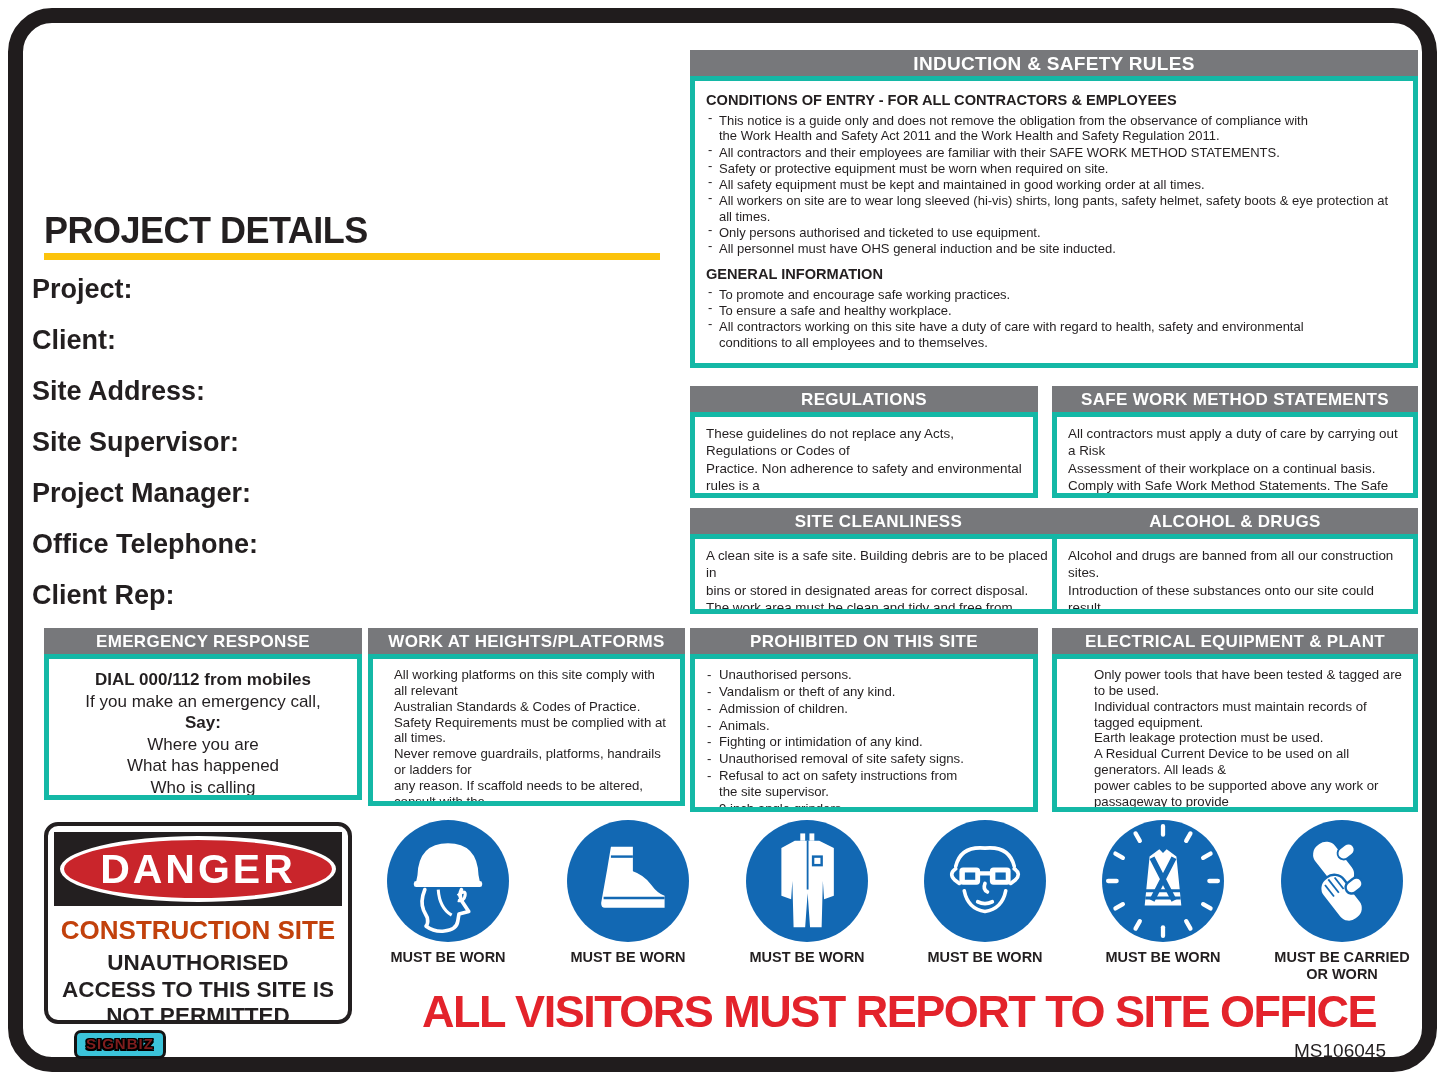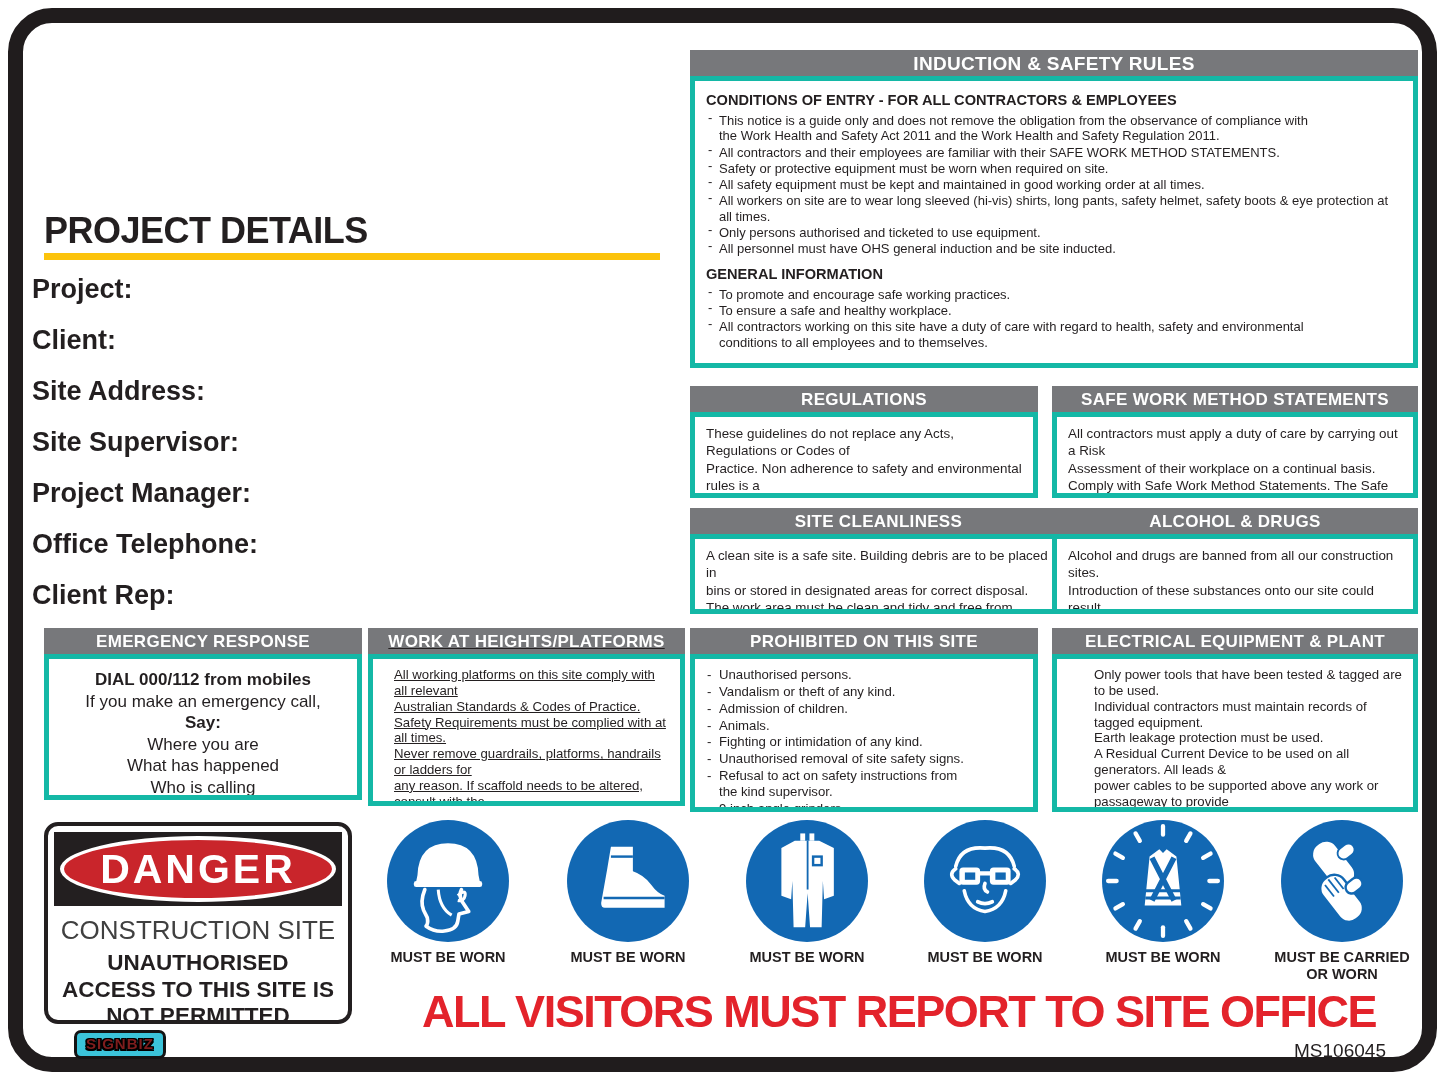--- a/index.html
+++ b/index.html
@@ -36,21 +36,21 @@
   .emg{text-align:center;font-size:17px;line-height:1.27;padding-top:10px !important;}
   .emg .b{font-weight:bold;}
 
   
   .danger{position:absolute;left:44px;top:822px;width:308px;height:202px;box-sizing:border-box;
           border:4px solid #231F20;border-radius:14px;background:#fff;padding:6px 6px 0 6px;}
   .danger-band{background:#231F20;height:74px;display:flex;align-items:center;justify-content:center;}
   .danger-oval{width:268px;height:58px;background:#C9252B;border:4px solid #fff;border-radius:50%;
                display:flex;align-items:center;justify-content:center;}
   .danger-oval span{color:#fff;font-weight:bold;font-size:41px;letter-spacing:3px;}
-  .danger-l1{color:#404040;font-weight:normal;font-size:26px;text-align:center;margin-top:9px;}
+  .danger-l1{color:#c2410c;font-weight:bold;font-size:26px;text-align:center;margin-top:9px;}
   .danger-l2{color:#231F20;font-weight:bold;font-size:22.5px;text-align:center;margin-top:4px;
              line-height:1.18;white-space:pre-line;}
 
   
   .ppe{position:absolute;top:820px;width:160px;text-align:center;}
   .ppe svg{width:122px;height:122px;display:block;margin:0 auto;}
   .ppe-label{margin-top:7px;font-weight:bold;font-size:14.5px;line-height:1.2;white-space:pre-line;}
 
   
   .visitors{position:absolute;left:375px;top:986px;width:1048px;text-align:center;white-space:nowrap;
@@ -142,21 +142,21 @@
       <div class="b">DIAL 000/112 from mobiles</div>
       <div>If you make an emergency call,</div>
       <div class="b">Say:</div>
       <div>Where you are</div>
       <div>What has happened</div>
       <div>Who is calling</div>
       <div>Wait to be told what to do</div>
     </div>
   </div>
 
-  <div class="panel" style="left:368px;top:628px;width:317px;text-decoration:underline;">
+  <div class="panel" style="left:368px;top:628px;width:317px;">
     <div class="panel-h">WORK AT HEIGHTS/PLATFORMS</div>
     <div class="panel-b pre tight" style="height:152px;padding-left:21px;">All working platforms on this site comply with all relevant
 Australian Standards &amp; Codes of Practice.
 Safety Requirements must be complied with at all times.
 Never remove guardrails, platforms, handrails or ladders for
 any reason. If scaffold needs to be altered, consult with the
 Site Supervisor. Before altering any mobile scaffold ensure
 all wheels are locked and on level ground. All scaffolders
 must be trained and competent.</div>
   </div>
@@ -165,21 +165,21 @@
     <div class="panel-h">PROHIBITED ON THIS SITE</div>
     <div class="panel-b tight" style="height:158px;">
       <ul class="dash flat">
         <li>Unauthorised persons.</li>
         <li>Vandalism or theft of any kind.</li>
         <li>Admission of children.</li>
         <li>Animals.</li>
         <li>Fighting or intimidation of any kind.</li>
         <li>Unauthorised removal of site safety signs.</li>
         <li>Refusal to act on safety instructions from
-the kind supervisor.</li>
+the site supervisor.</li>
         <li>9 inch angle grinders.</li>
       </ul>
     </div>
   </div>
 
   <div class="panel" style="left:1052px;top:628px;width:366px;">
     <div class="panel-h">ELECTRICAL EQUIPMENT &amp; PLANT</div>
     <div class="panel-b pre tight" style="height:158px;padding-left:37px;">Only power tools that have been tested &amp; tagged are to be used.
 Individual contractors must maintain records of tagged equipment.
 Earth leakage protection must be used.

